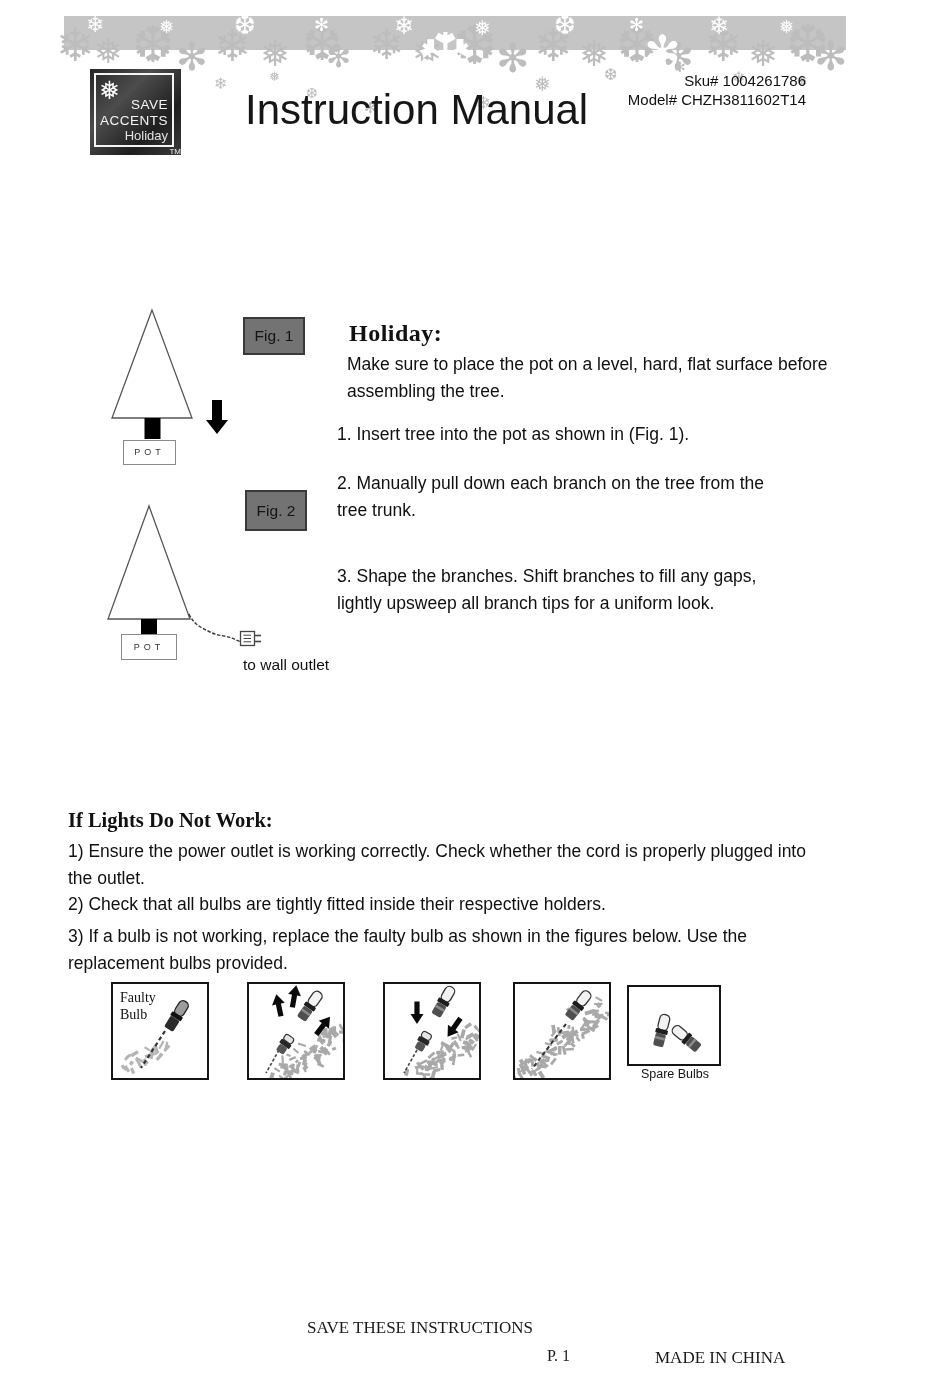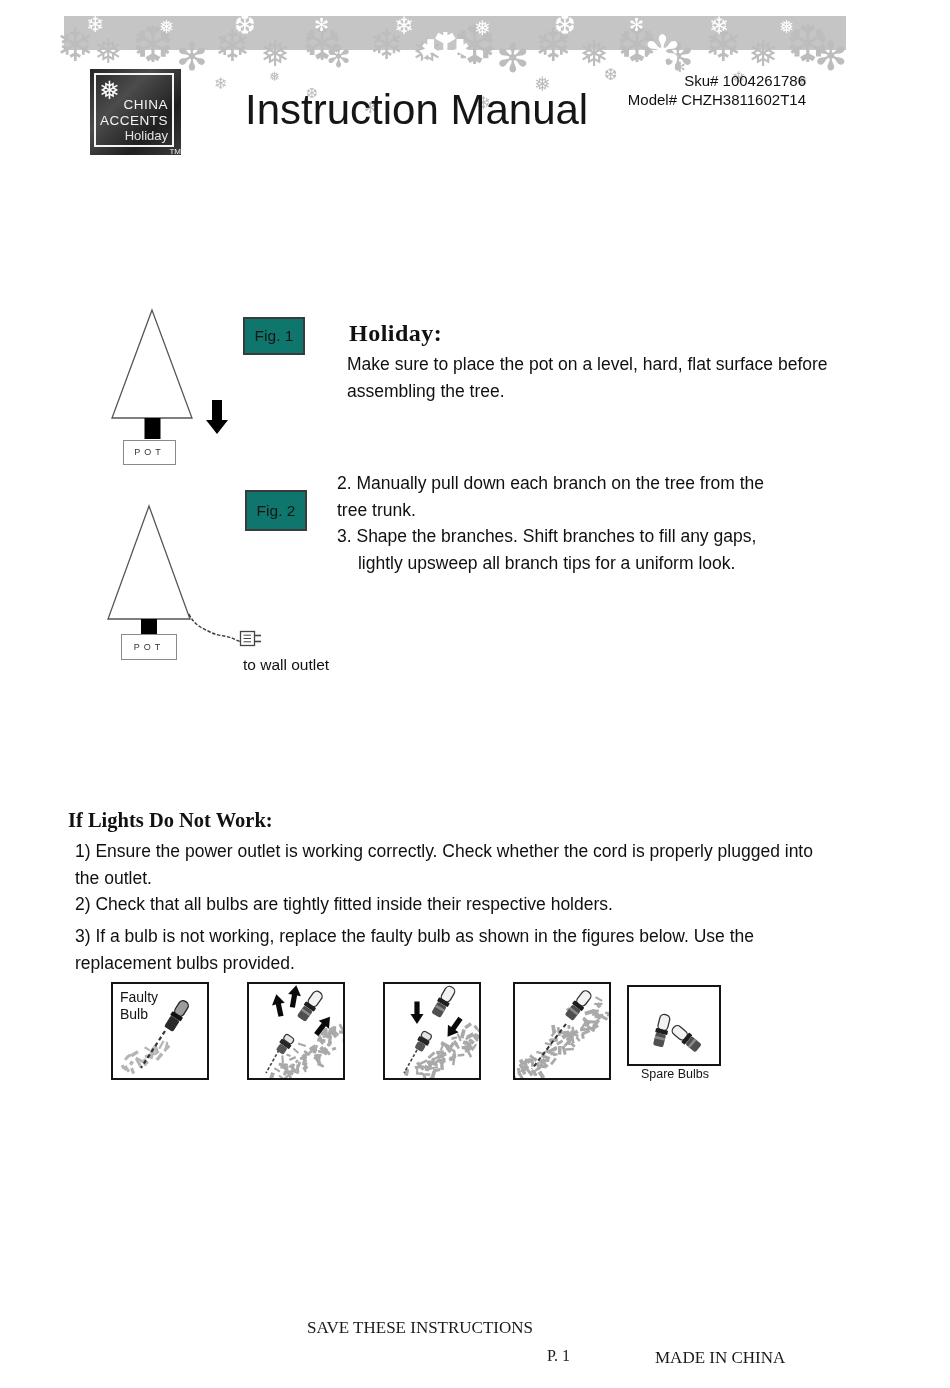--- a/index.html
+++ b/index.html
@@ -24,33 +24,33 @@
   .logo-line3{color:#e2e2e2;font-size:13px;line-height:15px;font-weight:400;}
   #logo-tm{position:absolute;right:0px;bottom:-1px;color:#f0f0f0;font-size:8px;}
   #logo-snowflake{position:absolute;left:3px;top:1px;color:#ffffff;font-size:25px;}
 
   #page-title{left:245px;top:86px;font-size:42px;letter-spacing:0px;color:#161616;}
   #sku-block{left:500px;top:72px;width:306px;text-align:right;font-size:15px;line-height:18.5px;color:#101010;}
 
   #important-notice{left:132px;top:201px;width:660px;font-size:17.5px;line-height:27px;}
 
   .figlabel-box{width:58px;height:34px;border:2px solid #3a3a3a;display:flex;align-items:center;justify-content:center;
-                font-size:15.5px;color:#151515;background:#0f766e;}
+                font-size:15.5px;color:#151515;background:#737373;}
   .pot-box{position:absolute;border:1.5px solid #8a8a8a;background:#fff;text-align:center;
            font-size:9px;letter-spacing:4px;color:#333;box-sizing:border-box;}
 
   
   #assembly-heading{left:349px;top:320px;font-size:24px;font-weight:bold;letter-spacing:0.5px;}
   #assembly-intro{left:347px;top:351px;}
   .step{left:337px;}
 
   
   #ts-heading{left:68px;top:776px;font-size:25px;font-weight:bold;letter-spacing:0.3px;}
   #ts-subheading{left:68px;top:809px;font-size:20.5px;font-weight:bold;}
-  .ts-item{left:68px;width:832px;margin-left:7px;}
+  .ts-item{left:68px;width:832px;}
 
   .bulb-box{border:2px solid #141414;background:#fff;box-sizing:border-box;}
   #faulty-label{position:absolute;left:7px;top:5px;width:56px;font-size:14px;line-height:17px;color:#141414;}
   #spare-label{left:627px;top:1067px;width:96px;text-align:center;font-size:12.5px;color:#141414;}
 
   
   #footer-save{left:270px;top:1318px;width:300px;text-align:center;font-size:17px;color:#1a1a1a;}
   #footer-page{left:270px;top:1347px;width:300px;text-align:right;font-size:16px;color:#1a1a1a;}
   #footer-made{left:655px;top:1348px;font-size:17px;color:#1a1a1a;}
 </style>
@@ -128,21 +128,21 @@
         <span class="flake" style="left: 645px; top: 2px; font-size: 24px; color: rgb(255, 255, 255);">❄</span>
         <span class="flake" style="left: 715px; top: 6px; font-size: 18px; color: rgb(255, 255, 255);">❅</span>
         <span class="flake" style="left: 352px; top: 12px; font-size: 70px; color: rgb(255, 255, 255);">❆</span>
         <span class="flake" style="left: 580px; top: 18px; font-size: 44px; color: rgb(255, 255, 255);">✻</span>
       </div>
   </div>
 
   <div id="logo" class="abs">
     <div id="logo-frame">
       <span id="logo-snowflake">❅</span>
-      <span class="logo-line">CHINA</span>
+      <span class="logo-line">SAVE</span>
       <span class="logo-line">ACCENTS</span>
       <span class="logo-line3">Holiday</span>
     </div>
     <span id="logo-tm">TM</span>
   </div>
 
   <div id="page-title" class="abs">Instruction Manual</div>
   <div id="sku-block" class="abs">
     <div>Sku# 1004261786</div>
     <div>Model# CHZH3811602T14</div>
@@ -159,23 +159,24 @@
   <svg class="abs" style="left:205px;top:400px;" width="24" height="34" viewBox="0 0 24 34">
     <polygon points="12,34 1,20 7,20 7,0 17,0 17,20 23,20" fill="#000"></polygon>
   </svg>
   <div class="abs figlabel-box" style="left:243px;top:317px;">
     <span>Fig. 1</span>
   </div>
 
   <div id="assembly-heading" class="abs serif">Holiday:</div>
   <div id="assembly-intro" class="abs body-text prelines">Make sure to place the pot on a level, hard, flat surface before
 assembling the tree.</div>
+  <div class="abs body-text prelines step" style="top:421px;">1. Insert tree into the pot as shown in (Fig. 1).</div>
   <div class="abs body-text prelines step" style="top:470px;">2. Manually pull down each branch on the tree from the
 tree trunk.</div>
-  <div class="abs body-text prelines step" style="top:523px;text-align:center;">3. Shape the branches. Shift branches to fill any gaps,
+  <div class="abs body-text prelines step" style="top:563px;">3. Shape the branches. Shift branches to fill any gaps,
 lightly upsweep all branch tips for a uniform look.</div>
 
   <div class="abs figlabel-box" style="left:245px;top:490px;height:37px;">
     <span>Fig. 2</span>
   </div>
   <div class="abs" style="left:83px;top:498px;width:210px;height:180px;">
     <svg width="210" height="165" viewBox="0 0 210 165">
       <polygon points="66,8 25,121 107,121" fill="#ffffff" stroke="#555" stroke-width="1.3"></polygon>
       <rect x="58" y="121" width="16" height="15" fill="#000"></rect>
       <path d="M106 116 C111 127 119 130 127 134 C137 139 145 137 153 142 L158 144" fill="none" stroke="#3a3a3a" stroke-width="1.4" stroke-dasharray="3.5 1.6"></path>
@@ -192,21 +193,21 @@
   </div>
   <div class="abs" style="left:243px;top:656px;font-size:15.5px;">to wall outlet</div>
 
   <div id="ts-subheading" class="abs serif">If Lights Do Not Work:</div>
   <div class="abs body-text prelines ts-item" style="top:838px;">1) Ensure the power outlet is working correctly. Check whether the cord is properly plugged into
 the outlet.</div>
   <div class="abs body-text prelines ts-item" style="top:891px;">2) Check that all bulbs are tightly fitted inside their respective holders.</div>
   <div class="abs body-text prelines ts-item" style="top:923px;">3) If a bulb is not working, replace the faulty bulb as shown in the figures below. Use the
 replacement bulbs provided.</div>
 
-  <div class="abs bulb-box" style="left:111px;top:982px;width:98px;height:98px;">
+  <div class="abs bulb-box" style="left:111px;top:982px;width:98px;height:98px;font-family:Liberation Serif, serif;">
     <div id="faulty-label">Faulty Bulb</div>
     <svg id="svg-b1" width="94" height="94" viewBox="0 0 94 94">
         <line x1="9.875394375857338" y1="82.79026491769547" x2="13.397557515096695" y2="85.91406512079635" stroke="#b5b5b5" stroke-width="2.9"></line>
         <line x1="11.929131383876754" y1="75.75202266012451" x2="17.08818240775568" y2="70.83640904548714" stroke="#b5b5b5" stroke-width="2.8"></line>
         <line x1="10.890018597657487" y1="84.11784418856179" x2="8.947191660323172" y2="81.16331674155771" stroke="#b5b5b5" stroke-width="3.0"></line>
         <line x1="12.094475770285955" y1="81.9278529597974" x2="15.878040700318612" y2="87.72524459124567" stroke="#b5b5b5" stroke-width="3.0"></line>
         <line x1="13.17521895114488" y1="73.07402428247335" x2="22.256296794344912" y2="69.41854928862807" stroke="#b5b5b5" stroke-width="2.2"></line>
         <line x1="18.505704930357712" y1="84.07796309486125" x2="20.720317778661965" y2="89.58394231944794" stroke="#b5b5b5" stroke-width="3.1"></line>
         <line x1="23.311242349899757" y1="74.53534840930675" x2="28.059417765023426" y2="83.2216309894946" stroke="#b5b5b5" stroke-width="2.9"></line>
         <line x1="19.446769481375963" y1="77.22704442334071" x2="17.475062995599657" y2="80.79344126022322" stroke="#b5b5b5" stroke-width="3.5"></line>

